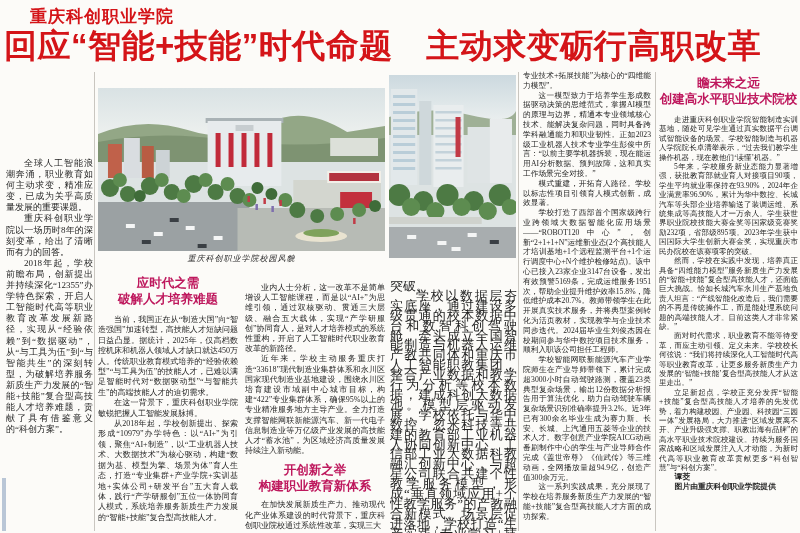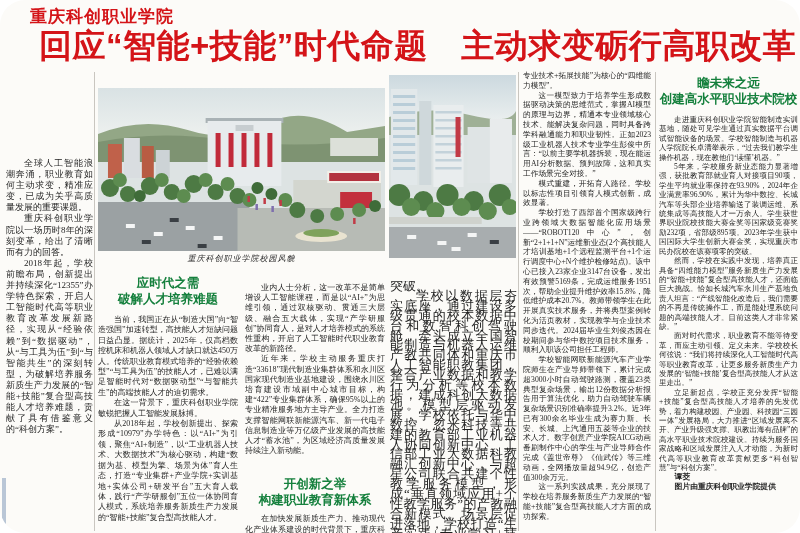--- a/index.html
+++ b/index.html
@@ -1,30 +1,29 @@
 <!DOCTYPE html>
 <html style="--headline_red: #d41418; --body_text: #1f1f1f; --column_rule: #c9c6c0; --page_bg: #fcfbf8;"><head>
 <meta charset="utf-8">
 <style>
   html,body{margin:0;padding:0;background:#fff;}
   .page{
     position:relative;width:800px;height:533px;overflow:hidden;
     background:var(--page_bg,#fcfbf8);
     font-family:"Liberation Serif","DejaVu Serif",serif;
     color:var(--body_text,#1f1f1f);
-    border-radius:25px;
   }
   .kicker{
     position:absolute;left:30px;top:5px;
     font-family:"Liberation Serif","DejaVu Serif",serif;
     font-weight:bold;font-size:17px;letter-spacing:1px;
     color:var(--headline_red,#d41418);
   }
   .headline{
-    position:absolute;left:39px;top:24px;margin:0;white-space:nowrap;
+    position:absolute;left:4px;top:24px;margin:0;white-space:nowrap;
     font-family:"Liberation Sans","DejaVu Sans",sans-serif;
     font-weight:900;font-size:33px;letter-spacing:0.5px;
     color:var(--headline_red,#d41418);
   }
   .vrule{position:absolute;width:1px;background:var(--column_rule,#c9c6c0);}
   .edge-strip{position:absolute;left:2px;top:478px;width:4px;height:53px;background:#b9c6d6;}
   .col{position:absolute;text-align:justify;overflow:hidden;}
   .col p{margin:0;text-indent:2em;}
   .col p.cont{text-indent:0;}
   .intro-col{left:6px;top:158px;width:87px;height:372px;font-size:9px;line-height:11.1px;}
@@ -32,26 +31,26 @@
   .photo svg{display:block;width:100%;height:100%;}
   .photo1{left:98px;top:88px;width:287px;height:163px;}
   .photo2{left:389px;top:75px;width:127px;height:183px;}
   .caption{
     position:absolute;left:98px;top:253px;width:287px;text-align:center;
     font-size:8px;font-style:italic;color:#2a2a2a;letter-spacing:1px;
   }
   .inline-head{
     font-family:"Liberation Sans","DejaVu Sans",sans-serif;
     font-weight:bold;font-size:12.5px;line-height:15.5px;
-    text-align:center;text-indent:0;color:#15803d;
+    text-align:center;text-indent:0;color:#be185d;
   }
   .colA{left:98px;top:276px;width:140px;height:257px;font-size:8px;line-height:10.4px;}
   .colA .inline-head{margin:0 0 8px;}
   .colB{left:245px;top:283px;width:140px;height:250px;font-size:8px;line-height:10.2px;}
-  .colB .inline-head{margin:21px 0 6px;}
+  .colB .inline-head{margin:7px 0 6px;}
   .col3{left:390px;top:281px;width:127px;height:252px;font-size:13px;line-height:9.9px;}
   .col4{left:523px;top:71px;width:128px;height:462px;font-size:7.7px;line-height:9.8px;}
   .col5{left:659px;top:74px;width:139px;height:459px;font-size:7.5px;line-height:9.4px;}
   .col5 .inline-head{margin:2px 0 8px;}
   .byline{font-family:"Liberation Sans","DejaVu Sans",sans-serif;font-weight:bold;font-size:7.8px;margin-top:2px;}
 </style>
 </head>
 <body>
 
 <div class="page">

